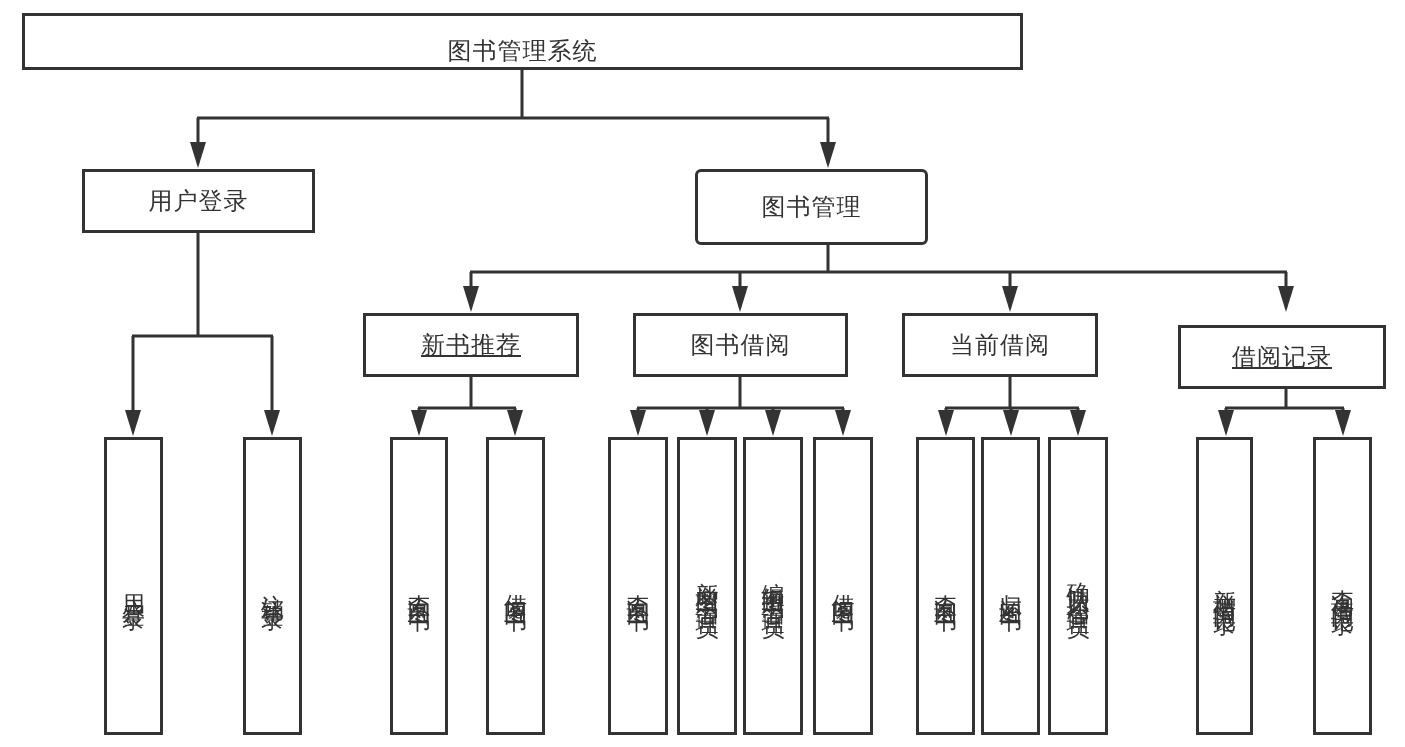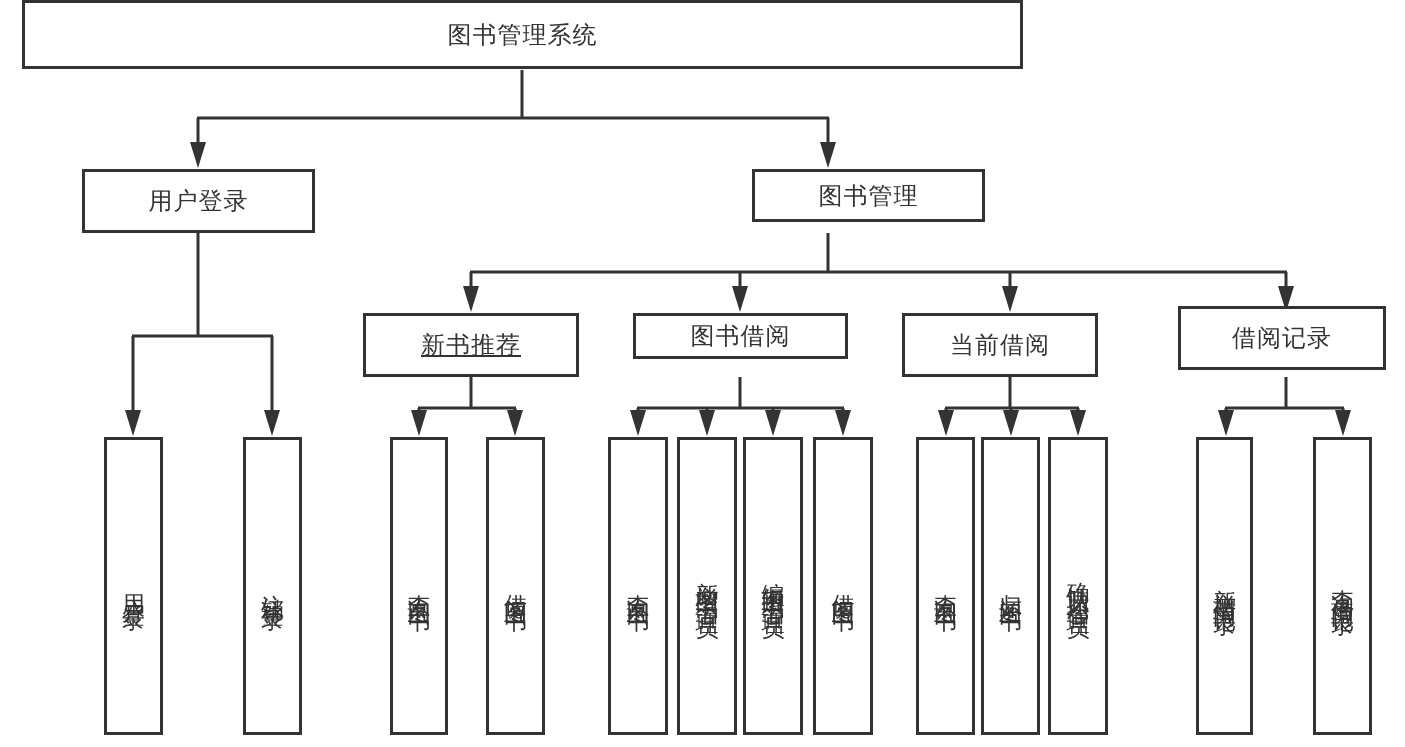--- a/index.html
+++ b/index.html
@@ -79,41 +79,41 @@
       <polygon points="765,410 781,410 773,436"></polygon>
       <polygon points="835,410 851,410 843,436"></polygon>
       <polygon points="938,410 954,410 946,436"></polygon>
       <polygon points="1003,410 1019,410 1011,436"></polygon>
       <polygon points="1070,410 1086,410 1078,436"></polygon>
       <polygon points="1218,410 1234,410 1226,436"></polygon>
       <polygon points="1335,410 1351,410 1343,436"></polygon>
     </g>
   </svg>
 
-  <div class="node h-node" style="left:22px;top:0;width:1001px;height:69px;">
+  <div class="node h-node" style="left:22px;top:13px;width:1001px;height:57px;align-items:flex-end;">
     <span>图书管理系统</span>
   </div>
 
   <div class="node h-node" style="left:82px;top:169px;width:233px;height:64px;">
     <span>用户登录</span>
   </div>
-  <div class="node h-node" style="left:752px;top:169px;width:233px;height:53px;">
+  <div class="node h-node" style="left:695px;top:169px;width:233px;height:76px;border-radius:6px;">
     <span>图书管理</span>
   </div>
 
   <div class="node h-node" style="left:363px;top:313px;width:216px;height:64px;text-decoration:underline;">
     <span>新书推荐</span>
   </div>
-  <div class="node h-node" style="left:633px;top:313px;width:215px;height:46px;">
+  <div class="node h-node" style="left:633px;top:313px;width:215px;height:64px;">
     <span>图书借阅</span>
   </div>
   <div class="node h-node" style="left:902px;top:313px;width:196px;height:64px;">
     <span>当前借阅</span>
   </div>
-  <div class="node h-node" style="left:1178px;top:306px;width:208px;height:64px;">
+  <div class="node h-node" style="left:1178px;top:325px;width:208px;height:64px;text-decoration:underline;">
     <span>借阅记录</span>
   </div>
 
   <div class="node v-node" style="left:104px;top:437px;width:59px;height:298px;">
     <span>用户登录</span>
   </div>
   <div class="node v-node" style="left:243px;top:437px;width:59px;height:298px;">
     <span>注销登录</span>
   </div>
 

